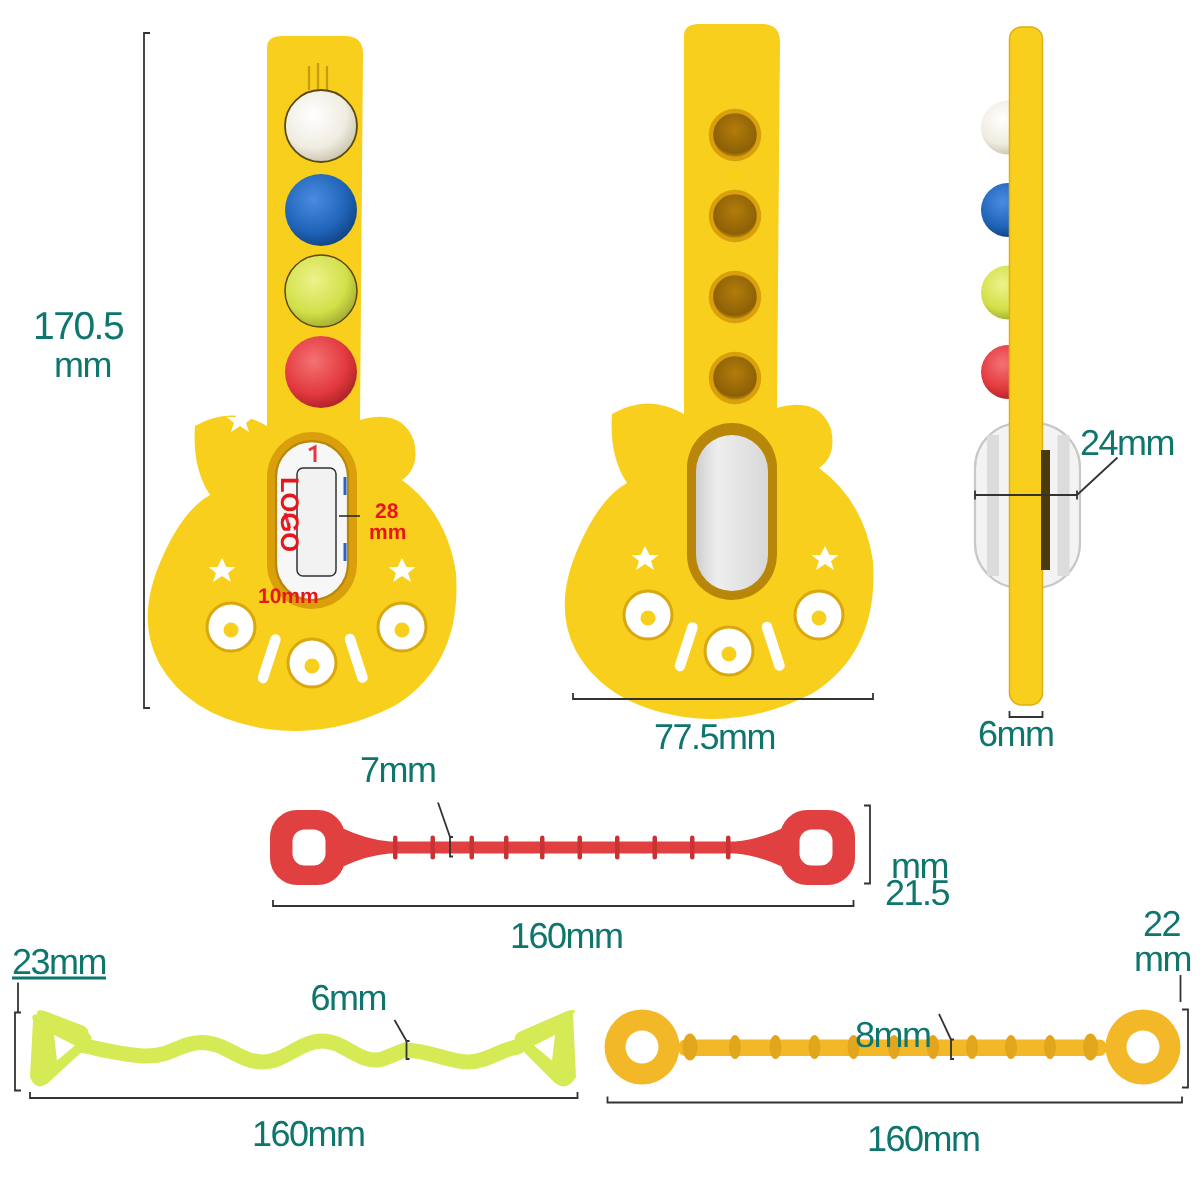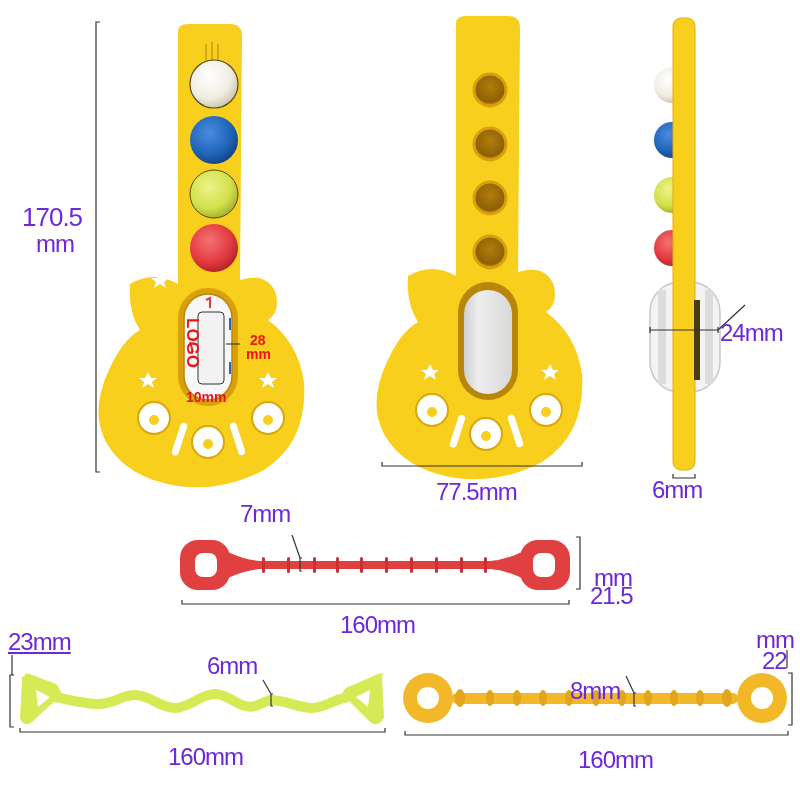--- a/index.html
+++ b/index.html
@@ -1,18 +1,18 @@
 <!DOCTYPE html>
 <html><head>
   <meta charset="utf-8">
   <style>
     html, body { margin: 0; padding: 0; background: #ffffff; }
     body { width: 800px; height: 800px; position: relative; overflow: hidden;
            font-family: "Liberation Sans", "DejaVu Sans", sans-serif; color: #222; }
-    .label { position: absolute; font-size: 24px; line-height: 24px; color: #6d28d9; letter-spacing: -1px; white-space: nowrap; }
+    .label { position: absolute; font-size: 24px; line-height: 24px; color: #0f766e; letter-spacing: -1px; white-space: nowrap; }
     .red-label { position: absolute; color: #e8161b; font-weight: bold; font-size: 14px; line-height: 14px; white-space: nowrap; }
     svg { position: absolute; left: 0; top: 0; }
   </style>
 </head>
 <body>
 
 <svg width="800" height="800" viewBox="0 0 800 800">
   <defs>
     <radialGradient id="gCream" cx="40%" cy="35%" r="65%">
       <stop offset="0%" stop-color="#ffffff"></stop>
@@ -211,32 +211,32 @@
     <path d="M405 731 v4 h383 v-4"></path>
   </g>
 </svg>
 
 <div class="label" style="left:22px; top:205px; font-size:26px;">170.5</div>
 <div class="label" style="left:36px; top:232px; font-size:24px;">mm</div>
 
 <div class="red-label" style="left:199px; top:318px; transform:rotate(90deg); transform-origin:left top; font-size:17px;">LOGO</div>
 <div class="red-label" style="left:250px; top:333px;">28</div>
 <div class="red-label" style="left:246px; top:347px;">mm</div>
-<div class="red-label" style="left:186px; top:390px;">10mm</div>
+<div class="red-label" style="left:172px; top:390px;">10mm</div>
 
 <div class="label" style="left:436px; top:480px;">77.5mm</div>
 
-<div class="label" style="left:720px; top:284px;margin-top:37px;">24mm</div>
+<div class="label" style="left:720px; top:284px;">24mm</div>
 <div class="label" style="left:652px; top:478px;">6mm</div>
 
 <div class="label" style="left:240px; top:502px;">7mm</div>
 <div class="label" style="left:590px; top:540px;margin-top:44px;">21.5</div>
 <div class="label" style="left:594px; top:566px;">mm</div>
 <div class="label" style="left:340px; top:613px;">160mm</div>
 
 <div class="label" style="left:8px; top:630px;text-decoration:underline;">23mm</div>
 <div class="label" style="left:207px; top:654px;">6mm</div>
 <div class="label" style="left:168px; top:745px;">160mm</div>
 
 <div class="label" style="left:570px; top:655px;margin-top:24px;">8mm</div>
-<div class="label" style="left:762px; top:605px;margin-top:44px;">22</div>
+<div class="label" style="left:762px; top:605px;">22</div>
 <div class="label" style="left:756px; top:628px;">mm</div>
 <div class="label" style="left:578px; top:748px;">160mm</div>
 
 </body></html>

